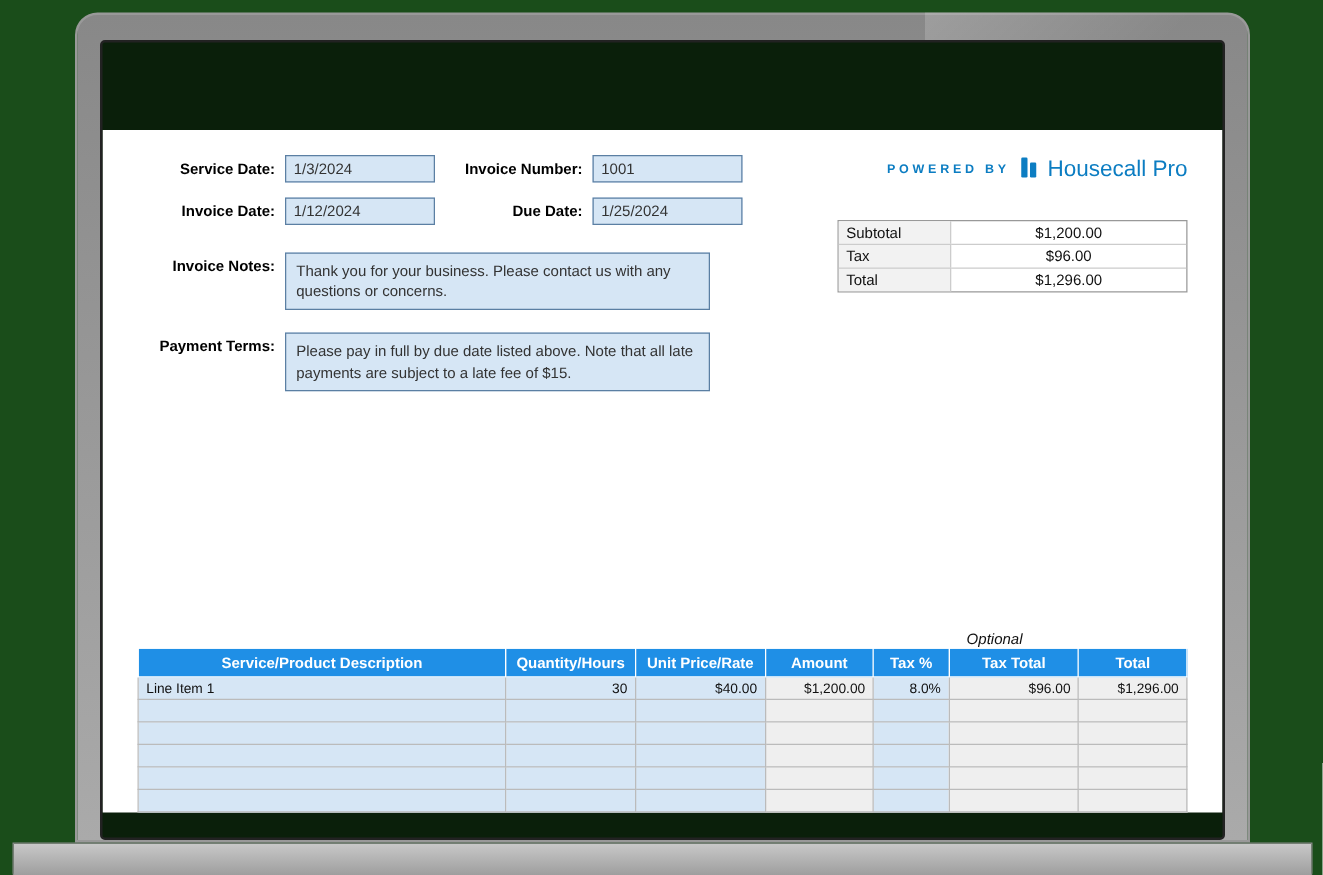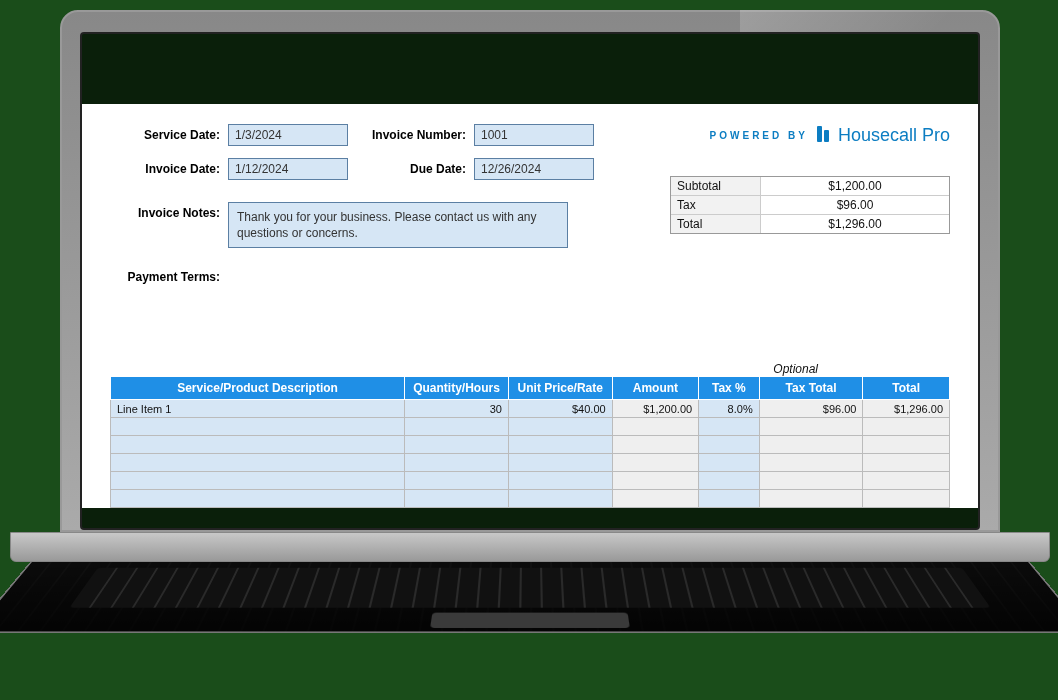--- a/index.html
+++ b/index.html
@@ -16,21 +16,21 @@
     position: absolute;
     top: 10px;
     left: 60px;
     width: 940px;
     height: 680px;
   }
   .laptop-screen-bezel {
     background: linear-gradient(to bottom, #888, #aaa);
     border-radius: 18px 18px 0 0;
     padding: 20px 18px 0 18px;
-    height: 522px;
+    height: 664px;
     border: 2px solid #999;
     position: relative;
   }
   .laptop-screen-inner {
     background: #0a1f0a;
     height: 100%;
     border-radius: 4px;
     overflow: hidden;
     position: relative;
     border: 2px solid #222;
@@ -226,39 +226,40 @@
 
         <div class="top-row">
           <div class="fields-grid">
             <div class="lbl">Service Date:</div>
             <div class="field">1/3/2024</div>
             <div class="lbl">Invoice Number:</div>
             <div class="field">1001</div>
             <div class="lbl">Invoice Date:</div>
             <div class="field">1/12/2024</div>
             <div class="lbl">Due Date:</div>
-            <div class="field">12/26/2024</div>
+            <div class="field">1/25/2024</div>
           </div>
 
           <div class="branding">
             <span class="powered">POWERED BY</span>
             <span class="hc-icon">
               <svg width="14" height="20" viewBox="0 0 14 20">
                 <rect x="1" y="2" width="5" height="16" rx="1" fill="#0c7dc2"></rect>
                 <rect x="8" y="6" width="5" height="12" rx="1" fill="#0c7dc2"></rect>
               </svg>
             </span>
             <span class="name">Housecall Pro</span>
           </div>
         </div>
 
         <div class="notes-area">
           <div class="lbl" style="align-self:start;padding-top:4px">Invoice Notes:</div>
           <div class="textarea">Thank you for your business. Please contact us with any questions or concerns.</div>
           <div class="lbl" style="align-self:start;padding-top:4px">Payment Terms:</div>
+          <div class="textarea">Please pay in full by due date listed above. Note that all late payments are subject to a late fee of $15.</div>
         </div>
 
         <div class="totals-box">
           <div class="row-t">
             <div>Subtotal</div>
             <div>$1,200.00</div>
           </div>
           <div class="row-t">
             <div>Tax</div>
             <div>$96.00</div>

